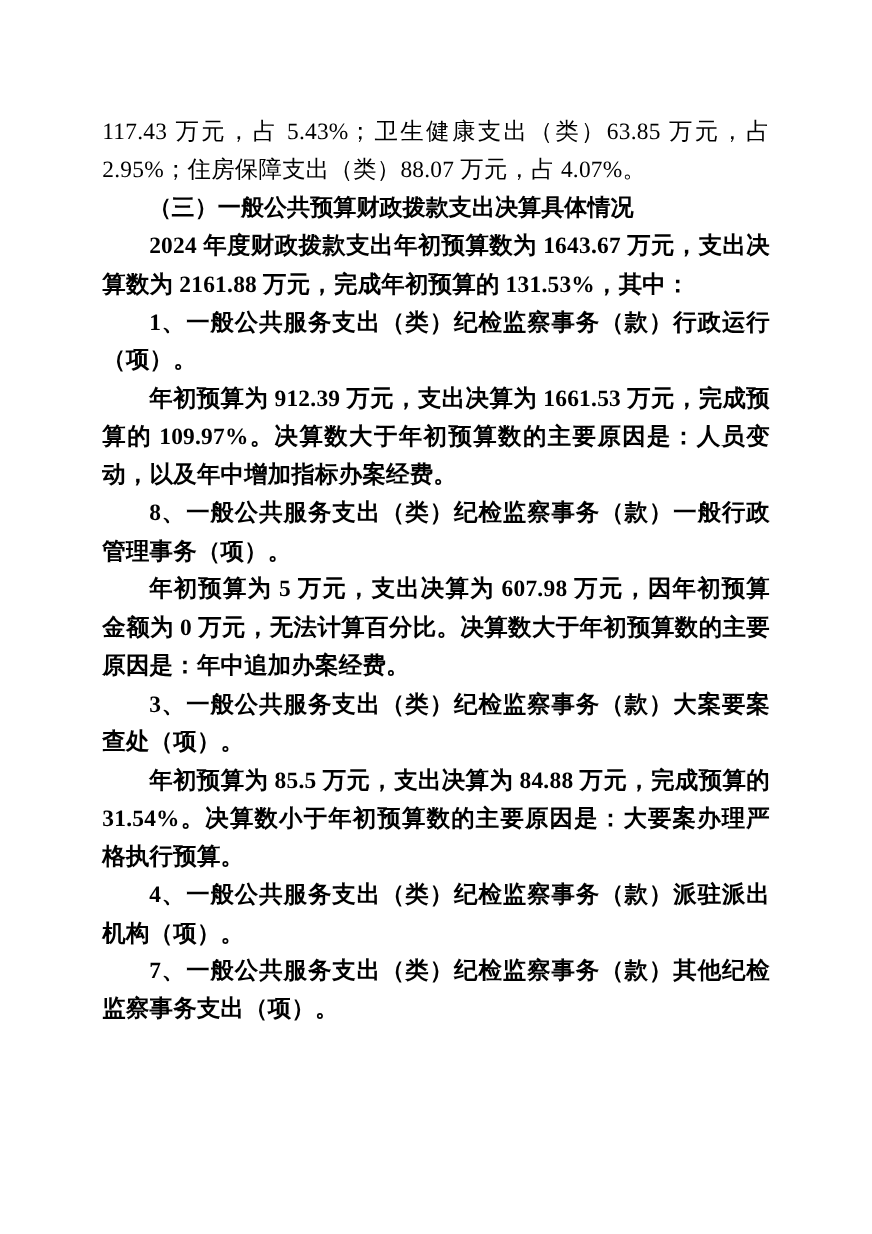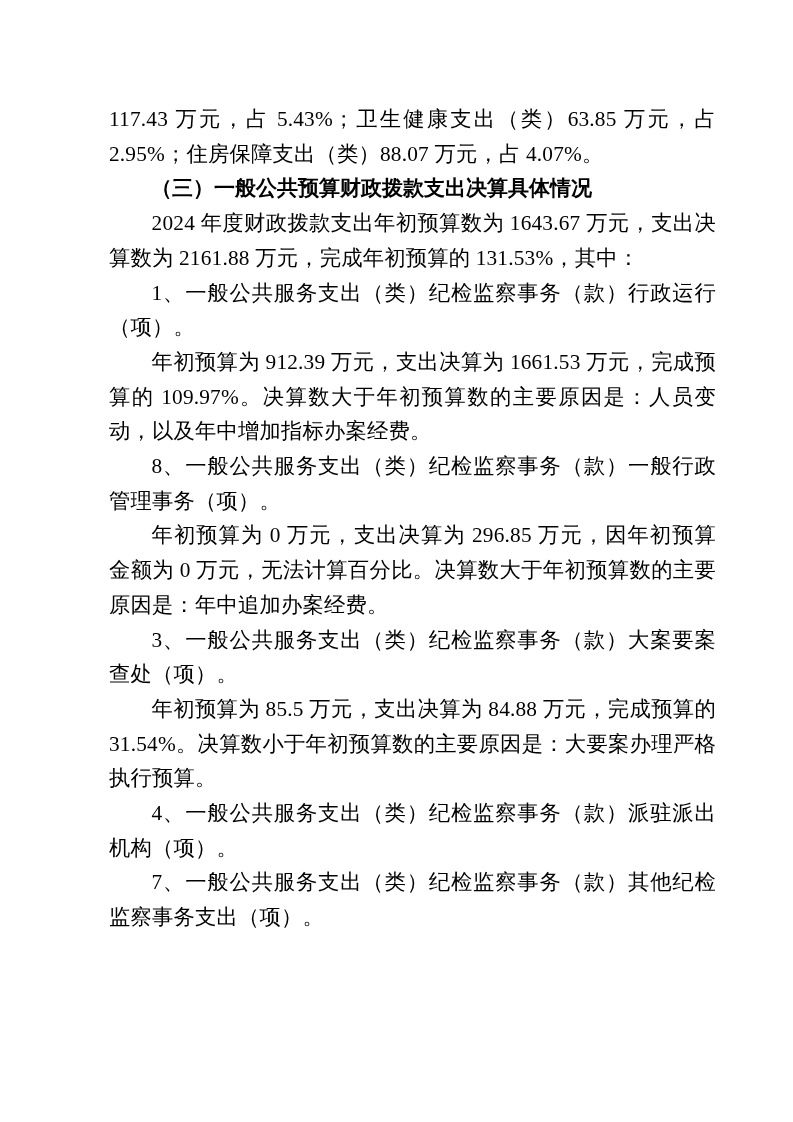--- a/index.html
+++ b/index.html
@@ -11,35 +11,36 @@
     position: relative;
     width: 793px;
     height: 1122px;
     background: #ffffff;
     overflow: hidden;
     color: #000000;
     font-family: "Liberation Serif", "DejaVu Serif", serif;
   }
   .content {
     position: absolute;
-    left: 109px;
+    left: 93px;
     top: 102px;
     width: 607px;
   }
   .content p {
     margin: 0;
     padding: 0;
     font-size: 21.3px;
     line-height: 34.7px;
     text-align: justify;
     text-justify: inter-character;
     letter-spacing: 0.2px;
   }
   p.body {
     text-indent: 2em;
+    font-weight: bold;
   }
   p.body-continuation {
     text-indent: 0;
   }
   p.heading {
     text-indent: 2em;
     font-weight: bold;
     font-family: Liberation Serif, serif;
     font-size: 21px;
     letter-spacing: 0;
@@ -49,19 +50,19 @@
 <body>
 
 <div class="page">
   <div class="content">
     <p class="body-continuation">117.43 万元，占 5.43%；卫生健康支出（类）63.85 万元，占 2.95%；住房保障支出（类）88.07 万元，占 4.07%。</p>
     <p class="heading">（三）一般公共预算财政拨款支出决算具体情况</p>
     <p class="body">2024 年度财政拨款支出年初预算数为 1643.67 万元，支出决算数为 2161.88 万元，完成年初预算的 131.53%，其中：</p>
     <p class="body">1、一般公共服务支出（类）纪检监察事务（款）行政运行（项）。</p>
     <p class="body">年初预算为 912.39 万元，支出决算为 1661.53 万元，完成预算的 109.97%。决算数大于年初预算数的主要原因是：人员变动，以及年中增加指标办案经费。</p>
     <p class="body">8、一般公共服务支出（类）纪检监察事务（款）一般行政管理事务（项）。</p>
-    <p class="body">年初预算为 0 万元，支出决算为 296.85 万元，因年初预算金额为 0 万元，无法计算百分比。决算数大于年初预算数的主要原因是：年中追加办案经费。</p>
+    <p class="body">年初预算为 5 万元，支出决算为 607.98 万元，因年初预算金额为 0 万元，无法计算百分比。决算数大于年初预算数的主要原因是：年中追加办案经费。</p>
     <p class="body">3、一般公共服务支出（类）纪检监察事务（款）大案要案查处（项）。</p>
     <p class="body">年初预算为 85.5 万元，支出决算为 84.88 万元，完成预算的 31.54%。决算数小于年初预算数的主要原因是：大要案办理严格执行预算。</p>
     <p class="body">4、一般公共服务支出（类）纪检监察事务（款）派驻派出机构（项）。</p>
     <p class="body">7、一般公共服务支出（类）纪检监察事务（款）其他纪检监察事务支出（项）。</p>
   </div>
 </div>
 
 </body></html>

